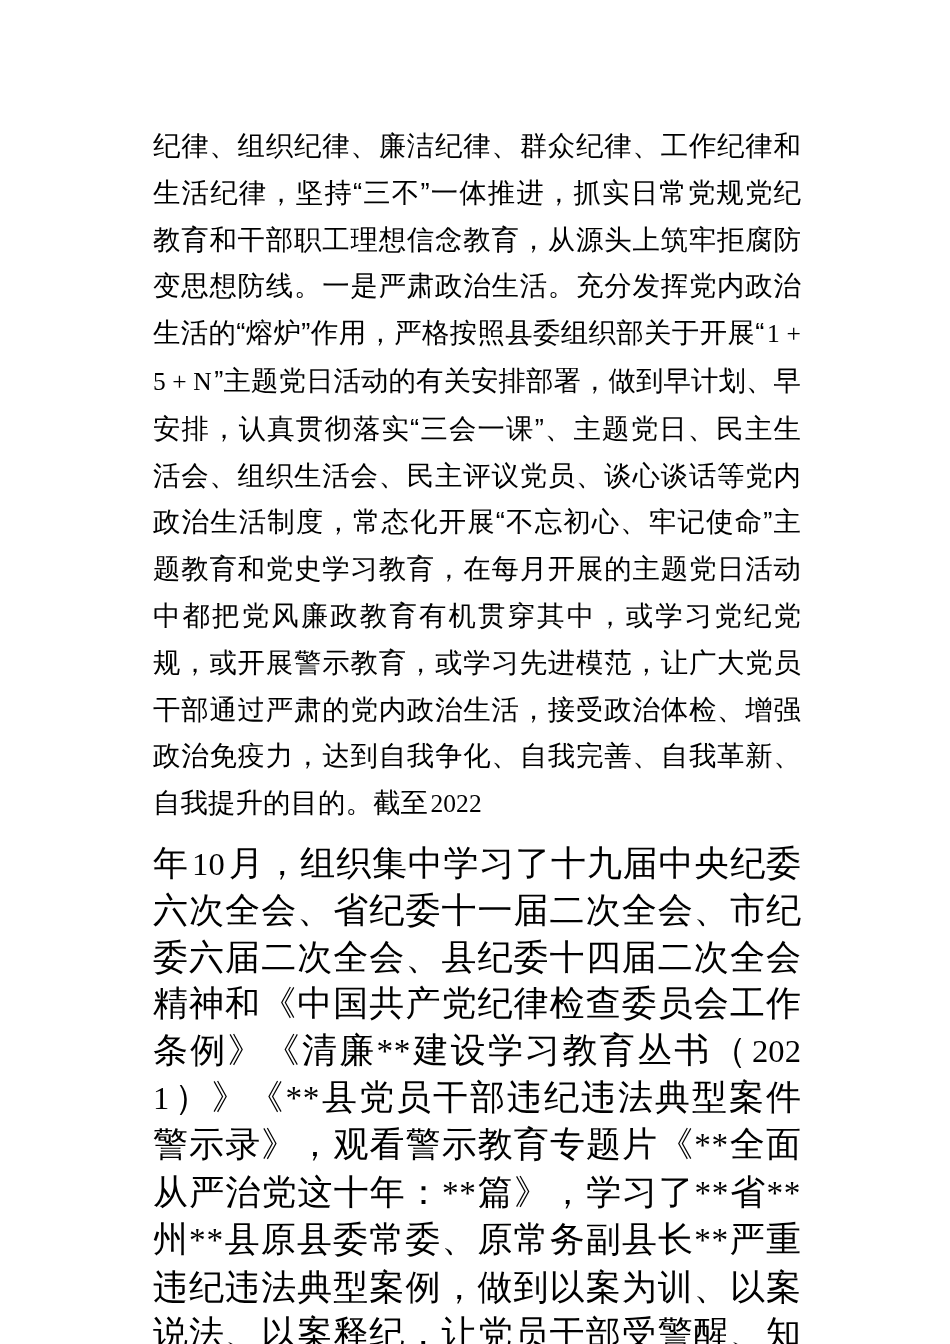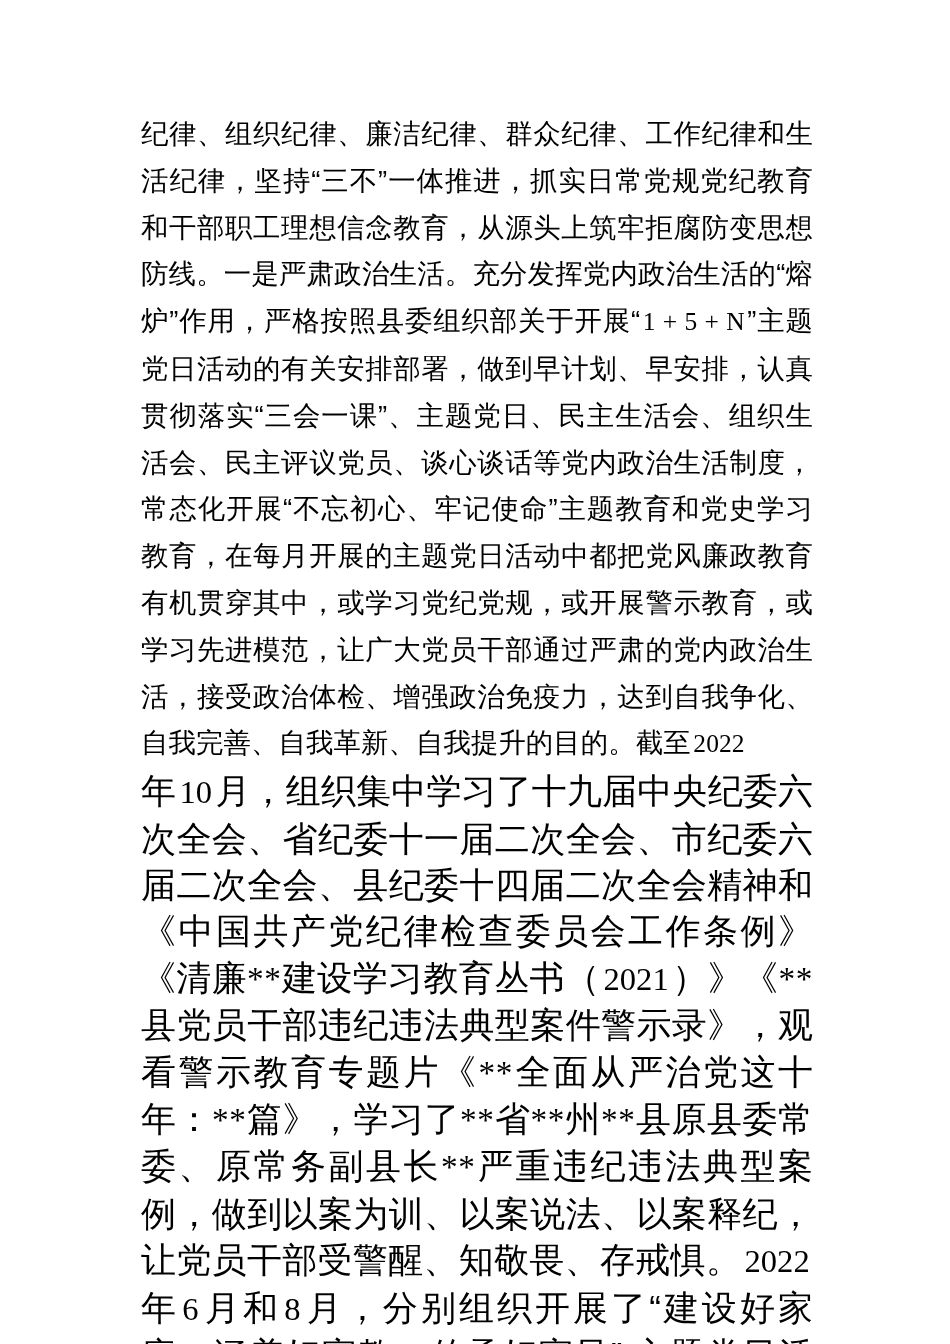--- a/index.html
+++ b/index.html
@@ -20,21 +20,21 @@
   
   .doc-body {
     position: absolute;
     left: 141px;
     top: 111px;
     width: 672px;
   }
 
   
   .para {
-    margin: 0;
+    margin: 12px;
     padding: 0;
     font-family: "Liberation Sans", "DejaVu Sans", sans-serif;
     color: #000000;
     text-align: justify;
     text-justify: inter-ideograph;
     word-break: break-all;
     white-space: normal;
   }
 
   

